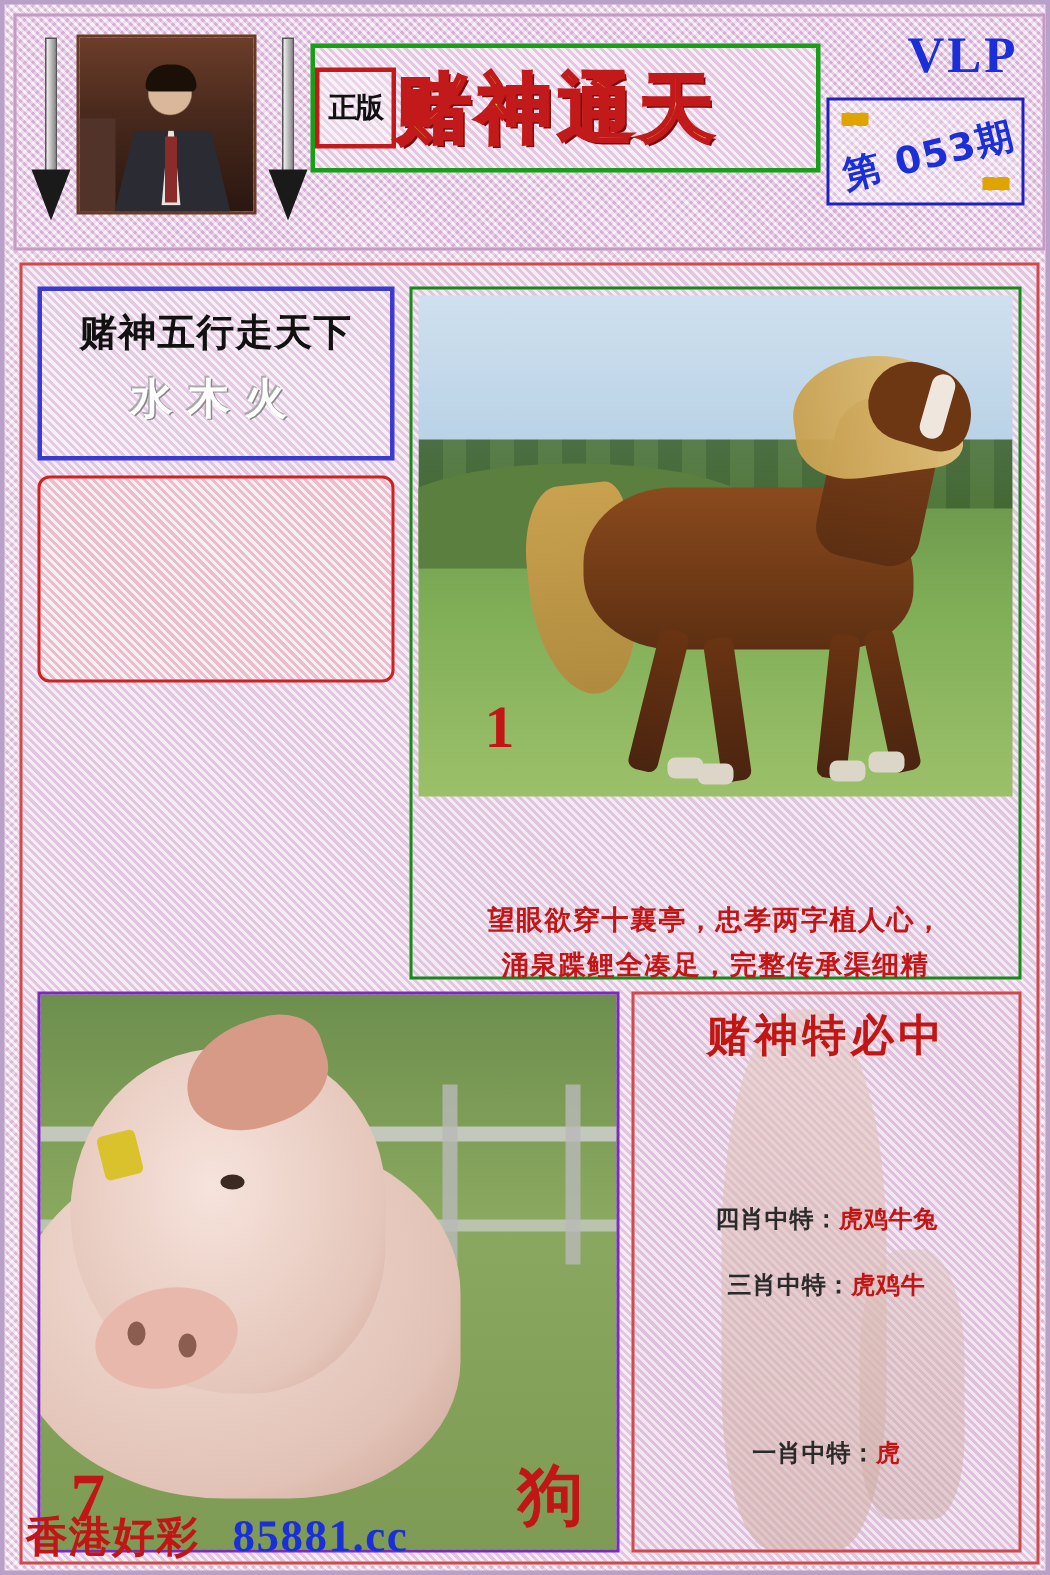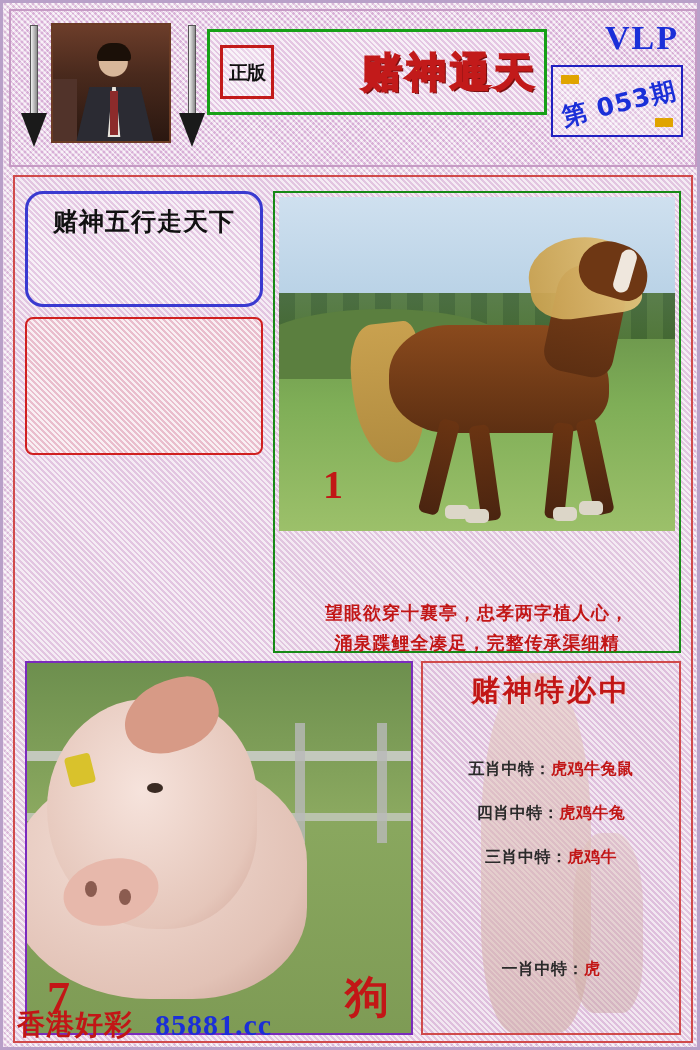--- a/index.html
+++ b/index.html
@@ -98,44 +98,43 @@
     width: 340px; height: 86px;
     border: 3px solid #17a017;
     box-sizing: border-box;
     background:
       repeating-linear-gradient(45deg, rgba(255,255,255,0.6) 0 2px, rgba(210,160,210,0.3) 2px 4px),
       #ecd7ea;
     display: flex;
     align-items: center;
   }
   #title-badge {
-    margin-left: 10px;
     width: 54px; height: 54px;
     border: 3px solid #c21a1a;
     box-sizing: border-box;
     display: flex; align-items: center; justify-content: center;
     color: #111;
     font-size: 19px;
     font-weight: bold;
     line-height: 1;
     letter-spacing: -1px;
     font-family: "DejaVu Sans", sans-serif;
     background: rgba(255,255,255,0.25);
   }
   #title-main {
     flex: 1;
-    text-align: right;
-    font-size: 40px;
+    text-align: left;
+    font-size: 50px;
     font-weight: bold;
     color: #e4d02a;
     letter-spacing: 4px;
     -webkit-text-stroke: 2px #c21a1a;
     text-shadow: 2px 2px 0 #7a0f0f;
     font-family: "DejaVu Sans", "Liberation Sans", sans-serif;
-    padding-right: 6px;
+    padding-right: 16px;
   }
 
   #vlp {
     position: absolute;
     right: 16px; top: 8px;
     font-size: 34px;
     font-weight: bold;
     color: #1b2fd8;
     letter-spacing: 2px;
     font-family: "Liberation Serif", serif;
@@ -177,21 +176,21 @@
       repeating-linear-gradient(45deg, rgba(255,255,255,0.55) 0 2px, rgba(205,150,205,0.25) 2px 4px),
       #e9d5e7;
   }
 
   
   #wuxing-box {
     position: absolute;
     left: 10px; top: 14px;
     width: 238px; height: 116px;
     border: 3px solid #3a3ad0;
-    border-radius: 18px;
+    border-radius: 0;
     box-sizing: border-box;
     background:
       repeating-linear-gradient(45deg, rgba(255,255,255,0.6) 0 2px, rgba(210,160,210,0.28) 2px 4px),
       #ecd9ea;
     text-align: center;
   }
   #wuxing-line1 {
     margin-top: 11px;
     font-size: 25px;
     font-weight: bold;
@@ -533,20 +532,21 @@
       <div class="butterfly" style="left:8px; top:6px;"></div>
       <div class="butterfly" style="right:8px; bottom:6px;"></div>
       <div id="issue-text">第 053期</div>
     </div>
   </div>
 
   <div id="body-frame">
 
     <div id="wuxing-box">
       <div id="wuxing-line1">赌神五行走天下</div>
+      <div id="wuxing-line2">水木火</div>
     </div>
 
     <div id="empty-box"></div>
 
 
     <div id="horse-box">
       <div id="horse-photo">
         <div class="trees"></div>
         <div class="hill"></div>
         <div class="tail"></div>
@@ -584,23 +584,20 @@
       <div class="nostril n2"></div>
       <div id="pig-number">7</div>
       <div id="pig-zodiac">狗</div>
     </div>
 
     <div id="tebi-box">
       <div id="tebi-figure"></div>
       <div id="tebi-figure2"></div>
       <div id="tebi-title">赌神特必中</div>
 
-      <div class="tebi-row" id="tr0">
-        <span>五肖中特：</span><span class="ans">虎鸡牛兔鼠</span>
-      </div>
       <div class="tebi-row" id="tr2">
         <span>三肖中特：</span><span class="ans">虎鸡牛</span>
       </div>
       <div class="tebi-row" id="tr1">
         <span>四肖中特：</span><span class="ans">虎鸡牛兔</span>
       </div>
       <div class="tebi-row" id="tr4">
         <span>一肖中特：</span><span class="ans">虎</span>
       </div>
     </div>

